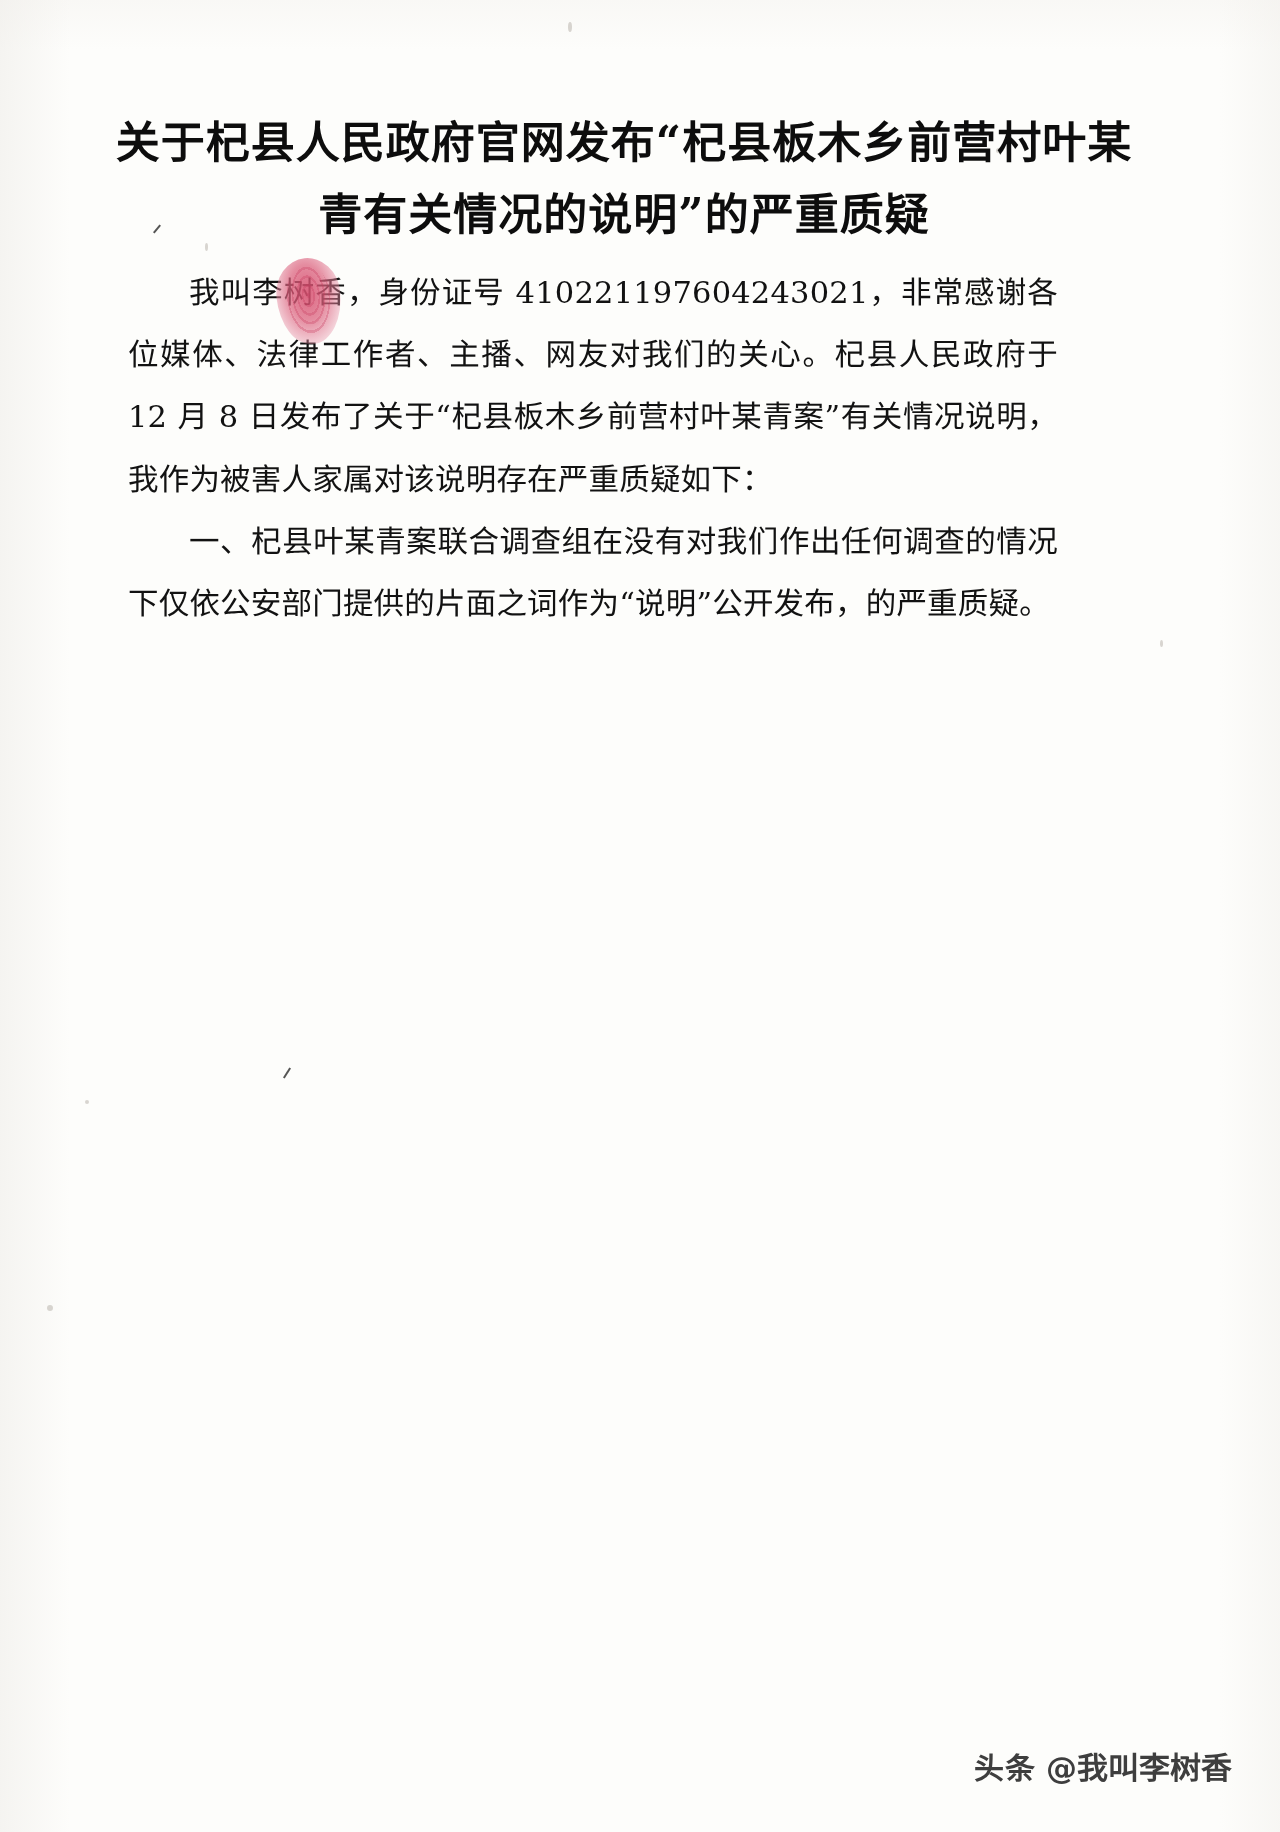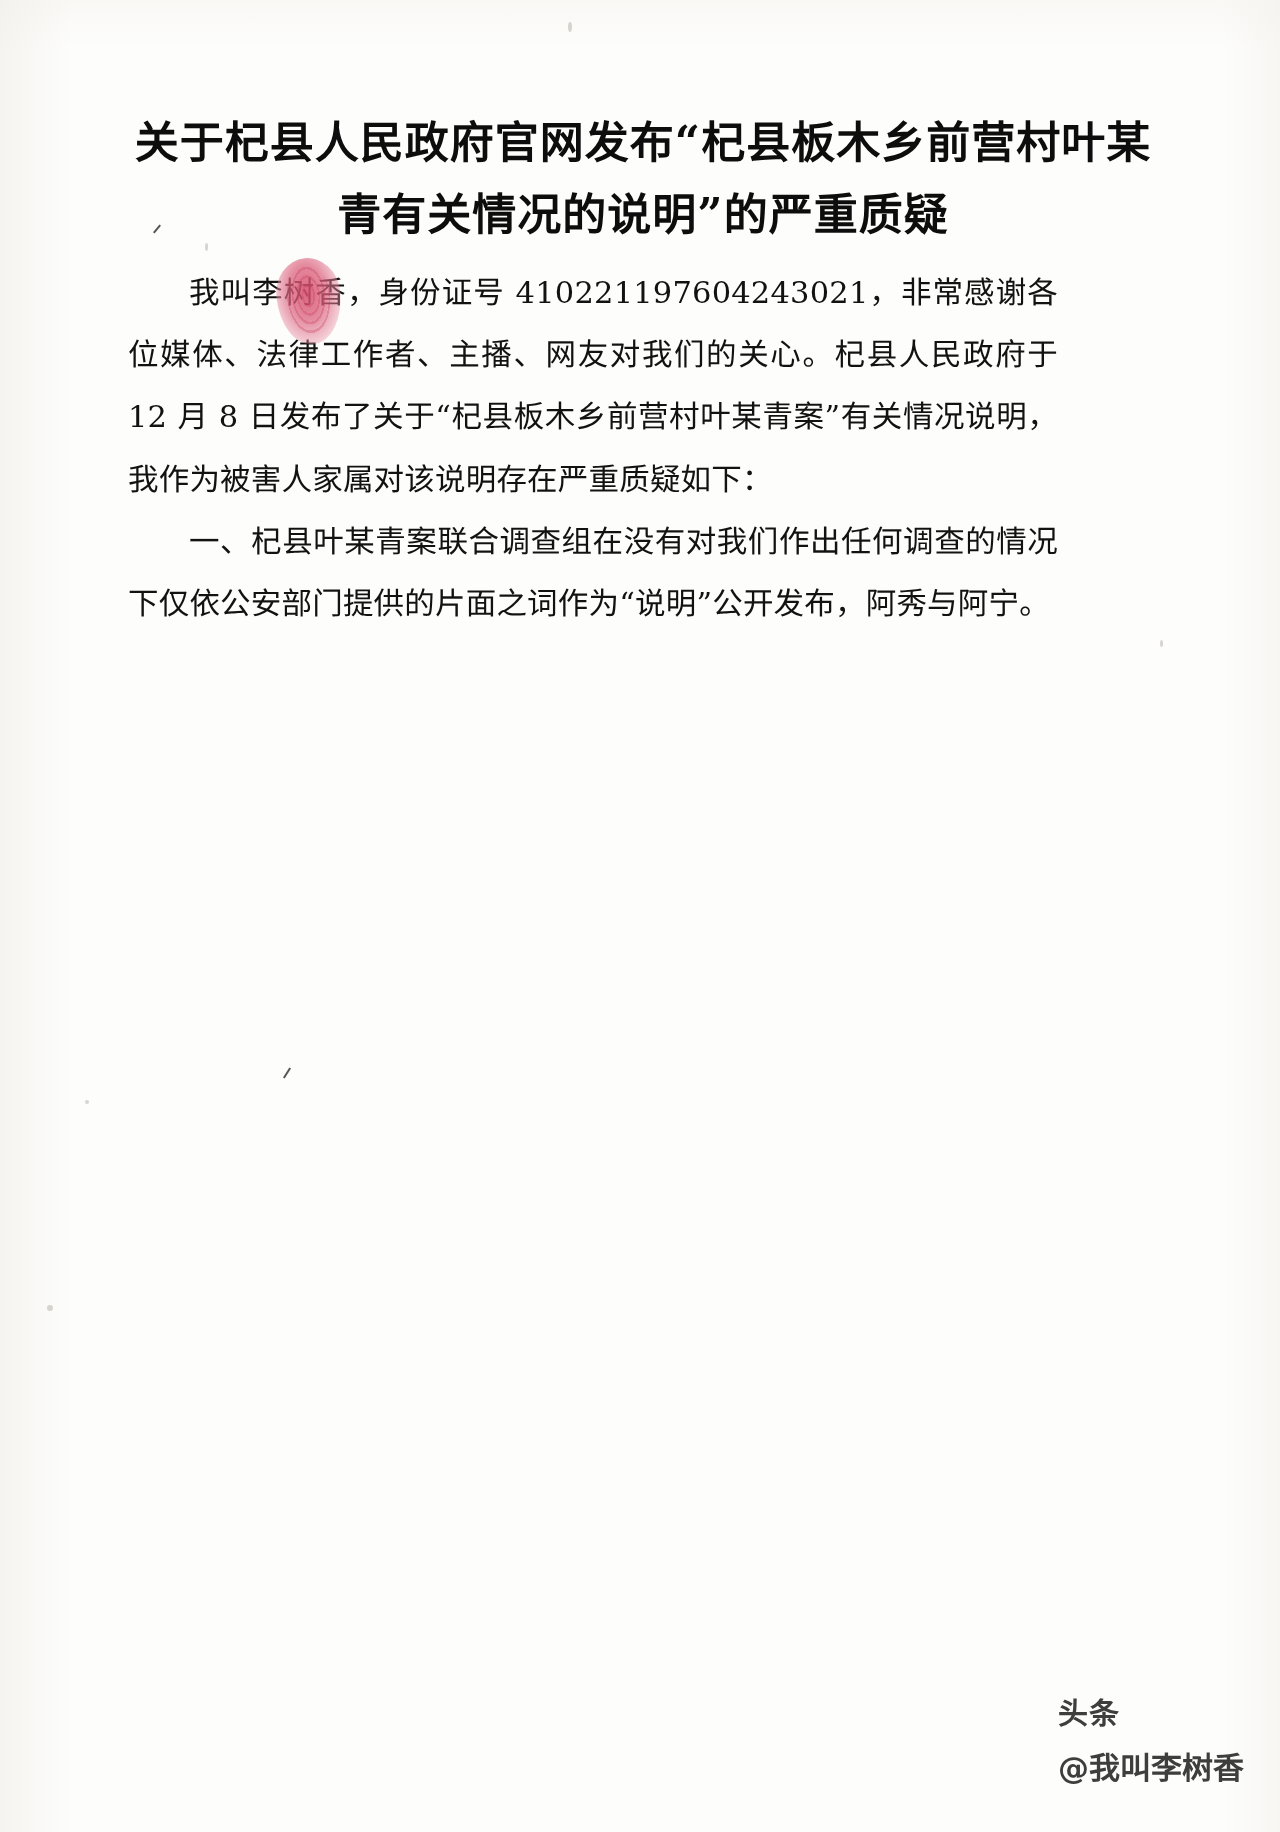--- a/index.html
+++ b/index.html
@@ -30,21 +30,21 @@
     pointer-events: none;
   }
   .speck {
     position: absolute;
     background: #b9b4ad;
     border-radius: 50%;
     opacity: .55;
   }
   .doc-title {
     position: absolute;
-    left: 123px;
+    left: 104px;
     top: 78px;
     width: 1040px;
     text-align: center;
     font-size: 44px;
     font-weight: 700;
     line-height: 1.62;
     letter-spacing: 1px;
     color: #0d0d0d;
     font-family: "DejaVu Serif", "Liberation Serif", serif;
   }
@@ -84,31 +84,30 @@
     inset: 6px 10px 10px 10px;
     border-radius: 50%;
     background:
       repeating-radial-gradient(ellipse at 50% 45%,
         rgba(198,56,92,0.34) 0px, rgba(198,56,92,0.34) 1.5px,
         rgba(255,255,255,0) 1.6px, rgba(255,255,255,0) 5px);
     opacity: .85;
   }
   .watermark {
     position: absolute;
-    right: 36px;
+    right: 48px;
     bottom: 44px;
     display: flex;
-    align-items: flex-start;
+    align-items: flex-end;
     gap: 10px;
     color: #2e2e2e;
     font-size: 30px;
     font-weight: 700;
     font-family: "DejaVu Sans", "Liberation Sans", sans-serif;
     opacity: .92;
-    flex-direction: column;
   }
   .watermark .wm-brand { letter-spacing: 1px; }
   .watermark .wm-at { font-size: 31px; }
   .pen-mark {
     position: absolute;
     background: #2a2a2a;
     opacity: .8;
   }
 </style>
 </head>
@@ -122,21 +121,21 @@
   <div class="speck" style="left:996px;top:148px;width:5px;height:5px;"></div>
   <div class="speck" style="left:205px;top:243px;width:3px;height:8px;"></div>
   <div class="speck" style="left:85px;top:1100px;width:4px;height:4px;"></div>
   <div class="speck" style="left:47px;top:1305px;width:6px;height:6px;"></div>
   <div class="speck" style="left:1160px;top:640px;width:3px;height:7px;"></div>
 
   <h1 class="doc-title">关于杞县人民政府官网发布“杞县板木乡前营村叶某青有关情况的说明”的严重质疑</h1>
 
   <div class="body-text">
     <p>我叫李树香，身份证号 410221197604243021，非常感谢各位媒体、法律工作者、主播、网友对我们的关心。杞县人民政府于 12 月 8 日发布了关于“杞县板木乡前营村叶某青案”有关情况说明，我作为被害人家属对该说明存在严重质疑如下：</p>
-    <p>一、杞县叶某青案联合调查组在没有对我们作出任何调查的情况下仅依公安部门提供的片面之词作为“说明”公开发布，阿秀与阿宁。</p>
+    <p>一、杞县叶某青案联合调查组在没有对我们作出任何调查的情况下仅依公安部门提供的片面之词作为“说明”公开发布，的严重质疑。</p>
   </div>
 
   <div class="fingerprint"></div>
 
   <div class="pen-mark" style="left:281px;top:1072px;width:12px;height:2px;transform:rotate(-58deg);"></div>
   <div class="pen-mark" style="left:152px;top:228px;width:10px;height:2px;transform:rotate(-50deg);"></div>
 
   <div class="watermark">
     <span class="wm-brand">头条</span>
     <span class="wm-at">@我叫李树香</span>

